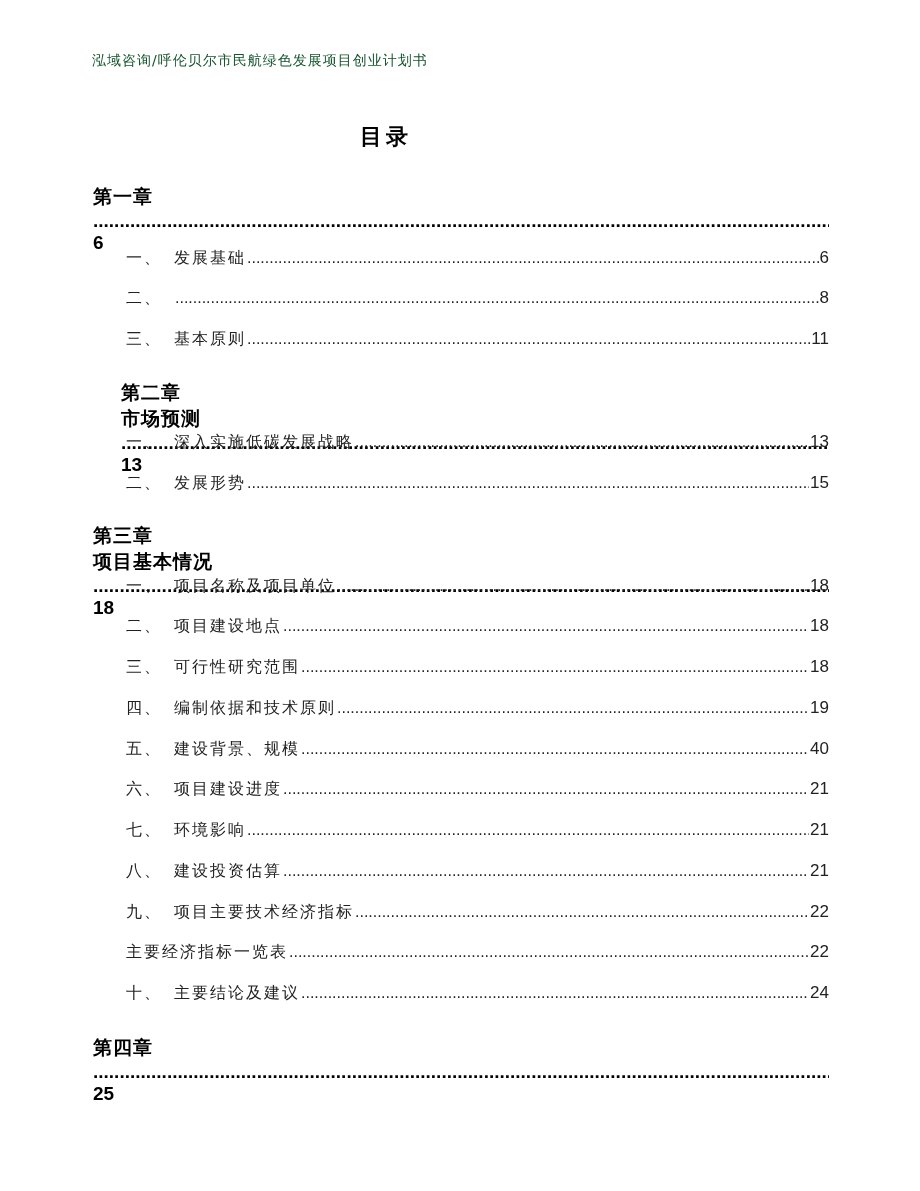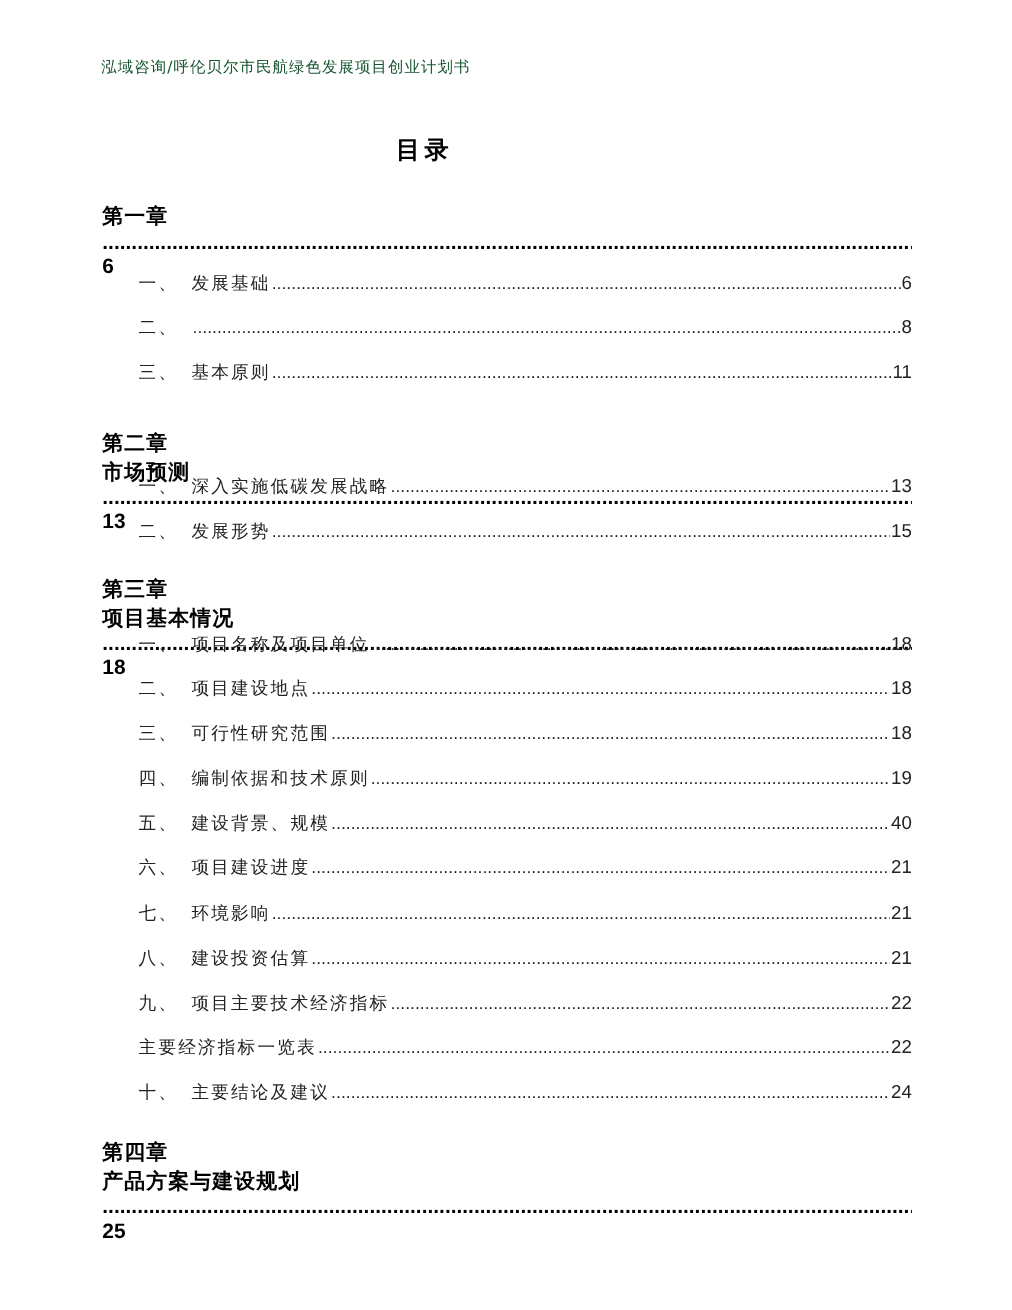--- a/index.html
+++ b/index.html
@@ -116,21 +116,21 @@
       <span class="num">二、</span>
       <span class="leader"></span>
       <span class="page">8</span>
     </div>
     <div class="toc-row section" style="top: 329px;">
       <span class="num">三、</span>
       <span class="label">基本原则</span>
       <span class="leader"></span>
       <span class="page">11</span>
     </div>
-    <div class="toc-row chapter" style="top: 390px;">
+    <div class="toc-row chapter" style="top: 380px; margin-left: 28px;">
       <span class="num">第二章</span>
       <span class="label">市场预测</span>
       <span class="leader"></span>
       <span class="page">13</span>
     </div>
     <div class="toc-row section" style="top: 432px;">
       <span class="num">一、</span>
       <span class="label">深入实施低碳发展战略</span>
       <span class="leader"></span>
       <span class="page">13</span>
@@ -207,17 +207,16 @@
       <span class="page">22</span>
     </div>
     <div class="toc-row section" style="top: 983px;">
       <span class="num">十、</span>
       <span class="label">主要结论及建议</span>
       <span class="leader"></span>
       <span class="page">24</span>
     </div>
     <div class="toc-row chapter" style="top: 1035px;">
       <span class="num">第四章</span>
-      <span class="label">产品方案与建设规划</span>
       <span class="leader"></span>
       <span class="page">25</span>
     </div>
   </div>
 
 </body></html>

